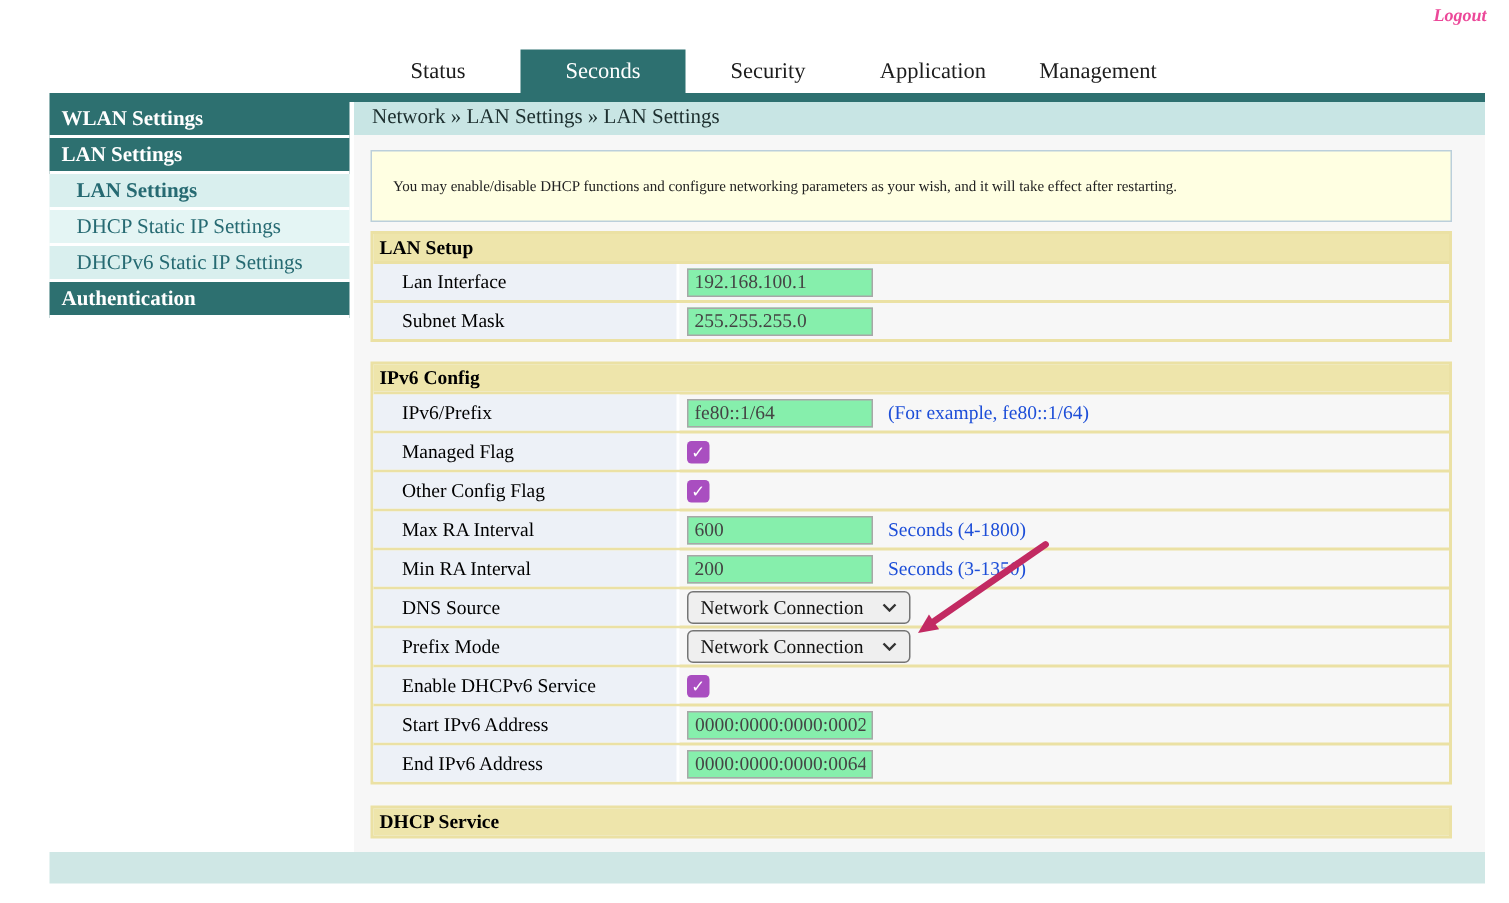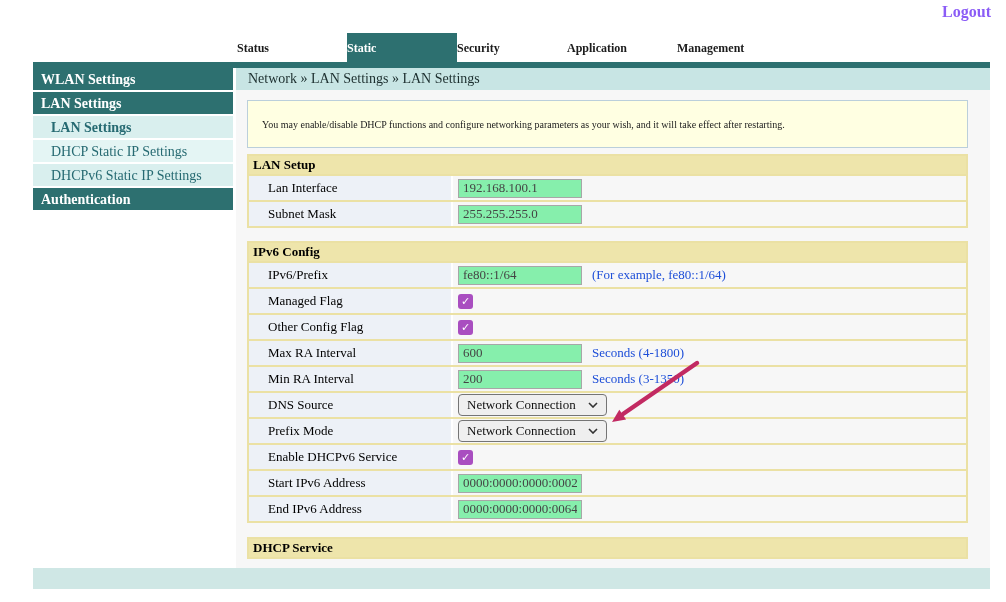--- a/index.html
+++ b/index.html
@@ -1,26 +1,26 @@
 <!DOCTYPE html>
 <html><head>
 <meta charset="utf-8">
 <style>
   * { box-sizing: border-box; margin: 0; padding: 0; }
   html,body { width:1006px; height:602px; background:#fff; overflow:hidden;
     font-family:"Liberation Serif","DejaVu Serif",serif; }
   #page { position:relative; width:1006px; height:602px; background:#fff; }
 
   
-  .logout { position:absolute; top:3px; right:15px; font-size:16px; font-weight:bold; color:#8b5cf6; cursor:pointer; }
+  .logout { position:absolute; top:3px; right:15px; font-size:12px; font-weight:bold; color:#ec4899; cursor:pointer;font-style:italic; }
 
   
   .tabbar { position:absolute; left:237px; top:33px; display:flex; }
-  .tab { width:110px; height:30px; line-height:30px; text-align:left;
-         font-size:12px; font-weight:bold; color:#1c1c1c; cursor:pointer; }
+  .tab { width:110px; height:30px; line-height:30px; text-align:center;
+         font-size:15px; font-weight:normal; color:#1c1c1c; cursor:pointer; }
   .tab.active { background:#2d7070; color:#fff; }
   .top-strip { position:absolute; left:33px; top:62px; width:957px; height:6px; background:#2d7070; }
 
   
   .sidebar { position:absolute; left:33px; top:68px; width:200px; }
   .sb-header { height:24px; line-height:24px; background:#2d7070; color:#fff;
                font-weight:bold; font-size:14px; padding-left:8px;
                border-bottom:2px solid #fff; cursor:pointer; }
   .sb-sub { height:24px; line-height:24px; background:#d9efee; color:#266a72;
             font-size:14px; padding-left:18px; border-bottom:2px solid #fff; cursor:pointer; }
@@ -64,21 +64,21 @@
 </style>
 </head>
 <body>
 
 <div id="page">
 
   <div class="logout">Logout</div>
 
   <div class="tabbar">
       <div class="tab">Status</div>
-      <div class="tab active">Static</div>
+      <div class="tab active">Seconds</div>
       <div class="tab">Security</div>
       <div class="tab">Application</div>
       <div class="tab">Management</div>
     </div>
   <div class="top-strip"></div>
 
   <div class="sidebar">
       <div class="sb-header">WLAN Settings</div>
       <div class="sb-header">LAN Settings</div>
       <div class="sb-sub selected">LAN Settings</div>

